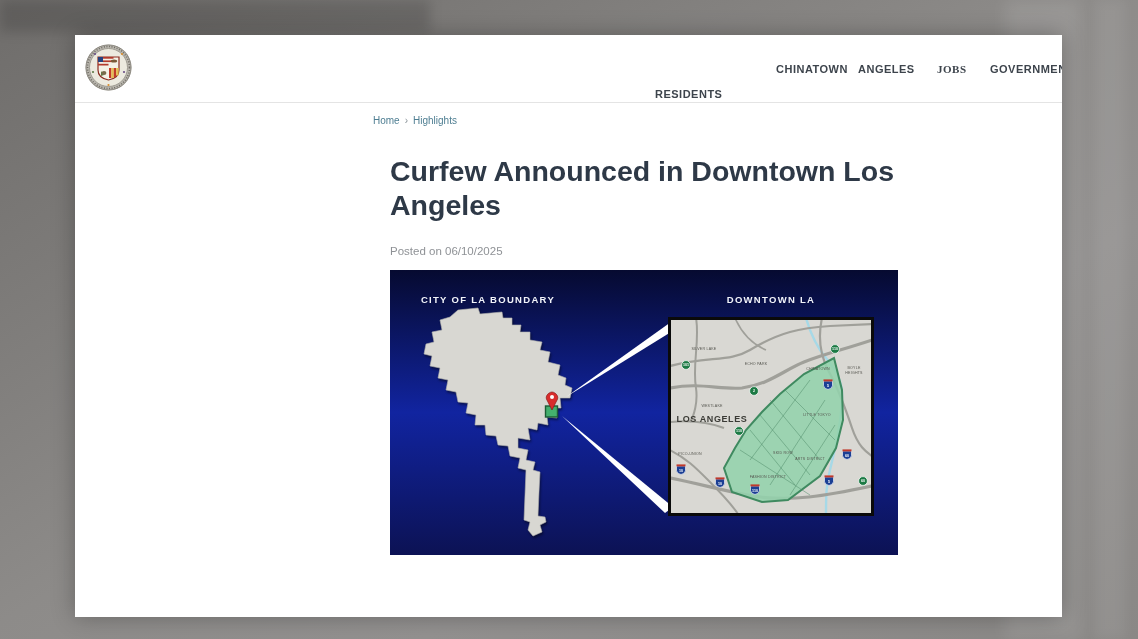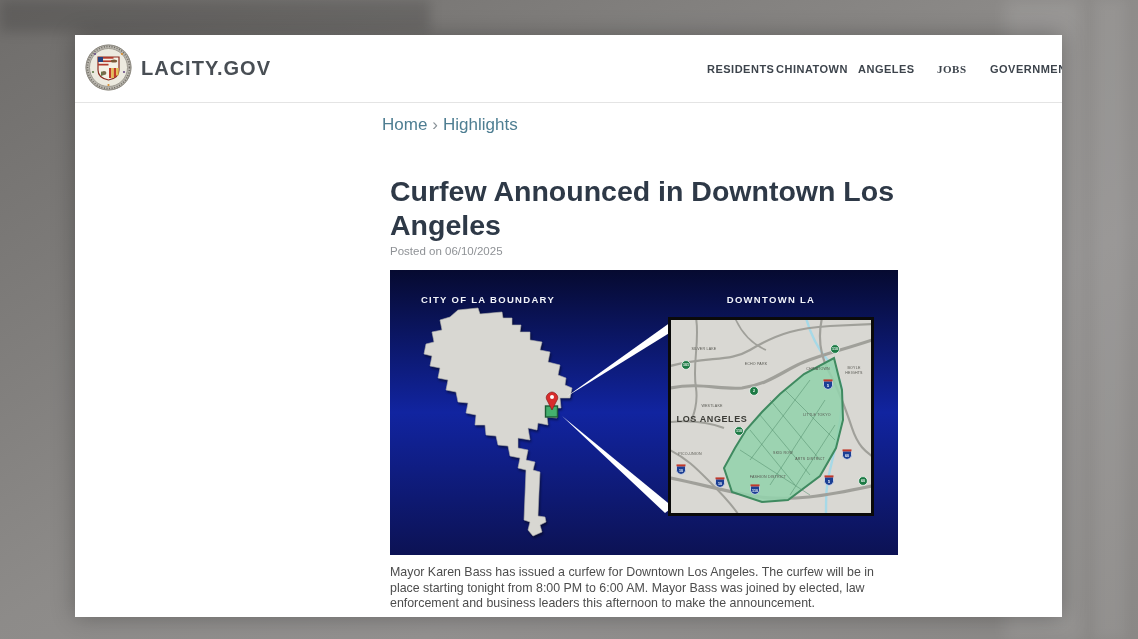--- a/index.html
+++ b/index.html
@@ -19,29 +19,29 @@
   .page { position:absolute; left:75px; top:35px; width:987px; height:582px;
     background:#ffffff; overflow:hidden; box-shadow:0 0 22px rgba(0,0,0,.28); }
 
   .site-header { position:absolute; left:0; top:0; width:1080px; height:68px;
     background:#ffffff; border-bottom:1px solid #e4e4e4; }
   .seal { position:absolute; left:10px; top:9px; width:47px; height:47px; }
   .brand { position:absolute; left:66px; top:22px; font-size:20px; font-weight:bold;
     letter-spacing:1px; color:#484e54; }
   .nav-item { position:absolute; top:28px; font-size:11px; font-weight:bold;
     letter-spacing:.5px; color:#3d444c; cursor:pointer; white-space:nowrap; }
-  .nav-residents { left:632px; } .nav-business { left:701px; } .nav-visitors { left:783px; }
+  .nav-residents { left:580px;margin-top:25px; } .nav-business { left:701px; } .nav-visitors { left:783px; }
   .nav-jobs { left:862px;font-family:Liberation Serif, serif; } .nav-government { left:915px; }
 
-  .breadcrumb { position:absolute; left:307px; top:80px; font-size:17px; color:#818a8f; }
+  .breadcrumb { position:absolute; left:298px; top:80px; font-size:10px; color:#818a8f; }
   .crumb-link { color:#4e7e92; cursor:pointer; text-decoration:none; }
   .crumb-sep { color:#8a9399; margin:0 5px; }
 
   .article-title { position:absolute; left:315px; top:119px; width:535px;
-    font-size:28.5px; line-height:34px; font-weight:bold; color:#2e3947;margin-top:20px; }
+    font-size:28.5px; line-height:34px; font-weight:bold; color:#2e3947; }
   .posted-on { position:absolute; left:315px; top:210px; font-size:11.5px; color:#8f9296; }
 
   .banner { position:absolute; left:315px; top:235px; width:508px; height:285px; }
 
   .article-body { position:absolute; left:315px; top:530px; width:505px;
     font-size:12.4px; line-height:15.6px; color:#4d4d4d; }
   .clipped-line { position:absolute; left:315px; top:578px; width:505px; height:4px;
     overflow:hidden; }
 
   text { font-family:"Liberation Sans", sans-serif; }
@@ -78,21 +78,20 @@
         <rect x="26.4" y="24" width="2.4" height="10" fill="#e3c052"></rect>
         <rect x="28.8" y="24" width="2.4" height="9" fill="#c23b2a"></rect>
         <rect x="31.2" y="24" width="2.4" height="7.5" fill="#e3c052"></rect>
       </g>
       <circle cx="10" cy="10" r="1.1" fill="#6a4f86"></circle>
         <circle cx="37" cy="10" r="1.1" fill="#d98c2b"></circle>
       <circle cx="8" cy="28" r="1.1" fill="#5d7a46"></circle>
         <circle cx="39" cy="28" r="1.1" fill="#6a4f86"></circle>
       <circle cx="23.5" cy="41" r="1.1" fill="#d98c2b"></circle>
     </svg>
-    <div class="brand">LACITY.GOV</div>
     <div class="nav-item nav-residents">RESIDENTS</div>
     <div class="nav-item nav-business">CHINATOWN</div>
     <div class="nav-item nav-visitors">ANGELES</div>
     <div class="nav-item nav-jobs">JOBS</div>
     <div class="nav-item nav-government">GOVERNMENT</div>
   </div>
 
   <div class="breadcrumb">
     <span class="crumb-link">Home</span><span class="crumb-sep">›</span><span class="crumb-link">Highlights</span>
   </div>
@@ -223,19 +222,18 @@
           <g transform="translate(457,184)">
               <path d="M-4.5,-3 h9 v4.5 q0,3 -4.5,4 q-4.5,-1 -4.5,-4 Z" fill="#1b3f94" stroke="#ffffff" stroke-width="0.6"></path>
               <rect x="-4.5" y="-4.6" width="9" height="2" fill="#c0392b"></rect>
               <text y="2.6" class="shield-txt">60</text>
             </g>
         </g>
       </g>
     </g>
   </svg>
 
-  <p class="article-body">Mayor Karen Bass has issued a curfew for Downtown Los Angeles. The curfew will be in place starting tonight from 8:00 PM to 6:00 AM. Mayor Bass was joined by elected, law enforcement and business leaders this afternoon to make the announcement.</p>
 
   <div class="clipped-line">
     
   </div>
 
 </div>
 
 </body></html>

